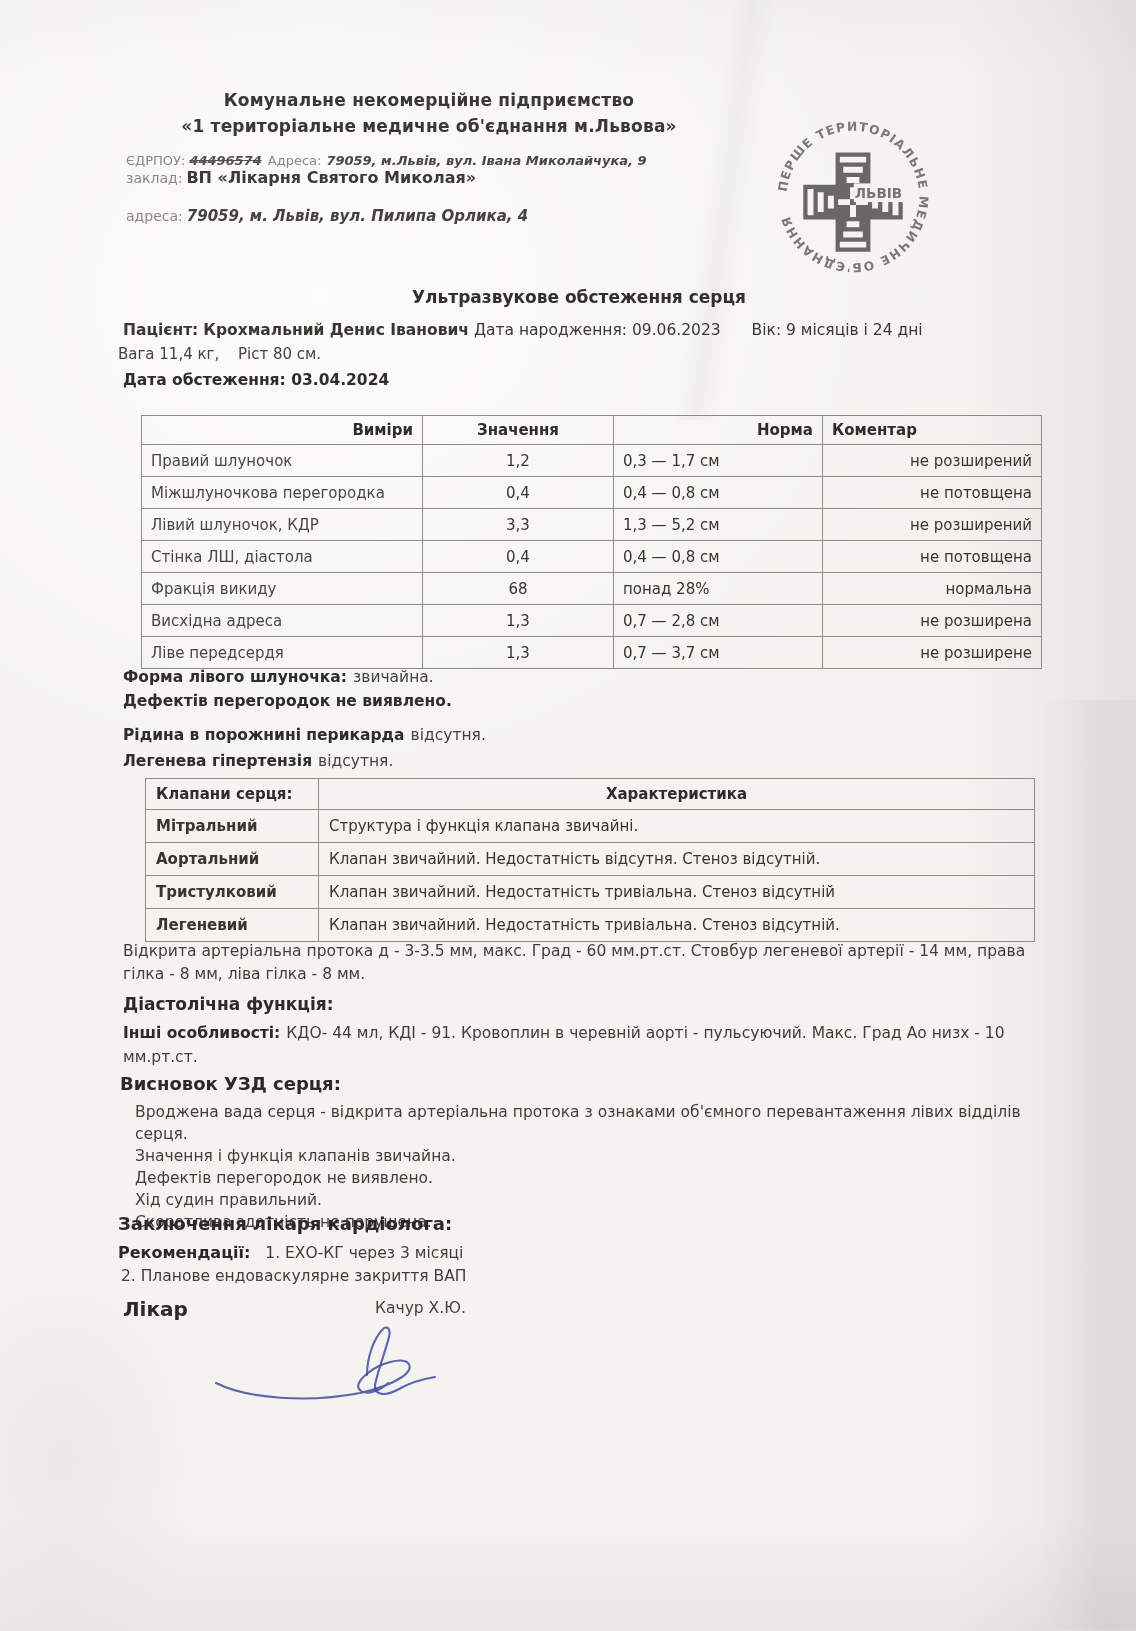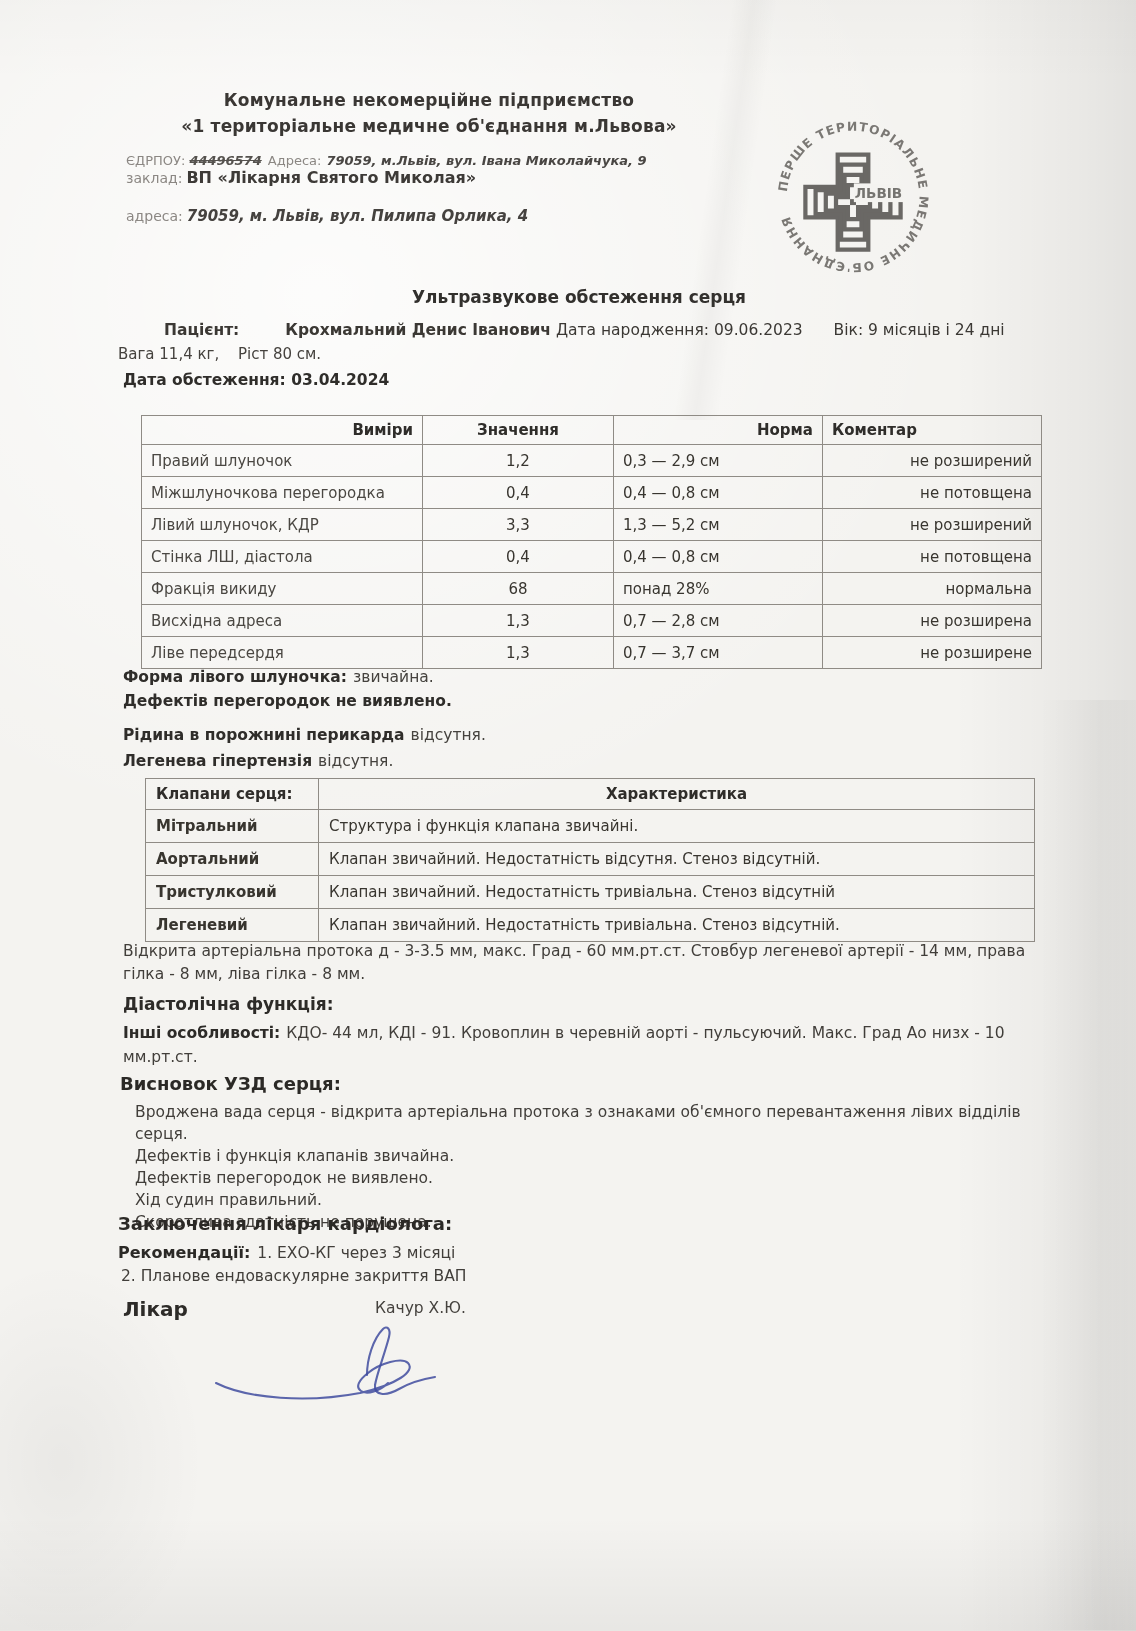--- a/index.html
+++ b/index.html
@@ -24,21 +24,21 @@
   .crease-bl{
     position:absolute;left:0;top:1150px;width:340px;height:480px;
     background:radial-gradient(60% 60% at 18% 65%, rgba(0,0,0,.045), rgba(0,0,0,0) 70%);
     pointer-events:none;
   }
   .crease-r{
     position:absolute;right:0;top:700px;width:120px;height:930px;
     background:linear-gradient(90deg, rgba(0,0,0,0) 20%, rgba(0,0,0,.04) 70%, rgba(0,0,0,.02) 100%);
     pointer-events:none;
   }
-  .b{font-weight:bold;margin-left:41px;}
+  .b{font-weight:bold;}
 
   
   .org-line1{position:absolute;left:123px;top:90px;width:612px;text-align:center;
     font-size:17px;font-weight:bold;color:#3a3734;letter-spacing:.2px;}
   .org-line2{position:absolute;left:105px;top:116px;width:648px;text-align:center;
     font-size:17px;font-weight:bold;color:#3a3734;letter-spacing:.2px;}
   .org-meta{position:absolute;left:126px;top:153px;font-size:13px;color:#8b8783;white-space:nowrap;}
   .org-meta .num{font-style:italic;font-weight:bold;color:#55524e;text-decoration:line-through;margin:0 6px 0 4px;}
   .org-meta .val{font-style:italic;font-weight:bold;color:#494643;margin-left:5px;}
   .org-fac{position:absolute;left:126px;top:168px;font-size:14px;color:#8b8783;}
@@ -82,21 +82,21 @@
 
   .duct{position:absolute;left:123px;top:940px;width:912px;font-size:15.5px;line-height:23px;color:#413e3a;}
   .diast{position:absolute;left:123px;top:994px;font-size:17px;font-weight:bold;color:#2d2b28;}
   .other{position:absolute;left:123px;top:1021px;width:905px;font-size:15.5px;line-height:24px;color:#413e3a;}
   .other .lb{font-weight:bold;color:#2d2b28;margin-right:6px;}
 
   .concl-title{position:absolute;left:120px;top:1073px;font-size:18px;font-weight:bold;color:#2b2926;}
   .concl-lines{position:absolute;left:135px;top:1101px;width:902px;font-size:15.5px;line-height:22px;color:#413e3a;}
   .zakl-title{position:absolute;left:118px;top:1213px;font-size:18px;font-weight:bold;color:#2b2926;}
   .rec-line{position:absolute;left:118px;top:1243px;font-size:15.5px;color:#413e3a;}
-  .rec-line .lb{font-weight:bold;font-size:16px;color:#2b2926;margin-right:7px;}
+  .rec-line .lb{font-weight:bold;font-size:16px;color:#2b2926;margin-right:15px;}
   .rec2-line{position:absolute;left:121px;top:1267px;font-size:15.5px;color:#413e3a;}
   .doctor-line{position:absolute;left:123px;top:1297px;font-size:20px;font-weight:bold;color:#2d2b28;}
   .doctor-name{position:absolute;left:375px;top:1299px;font-size:15.5px;font-weight:normal;color:#45423e;}
   .signature{position:absolute;left:208px;top:1325px;width:250px;height:80px;}
 </style>
 </head>
 <body>
 
 <div class="page">
   <div class="crease-v"></div>
@@ -160,21 +160,21 @@
         <th class="c0">Виміри</th>
         <th class="c1">Значення</th>
         <th class="c2">Норма</th>
         <th class="c3">Коментар</th>
       </tr>
     </thead>
     <tbody>
       <tr>
         <td class="c0">Правий шлуночок</td>
         <td class="c1">1,2</td>
-        <td class="c2">0,3 — 2,9 см</td>
+        <td class="c2">0,3 — 1,7 см</td>
         <td class="c3">не розширений</td>
       </tr>
       <tr>
         <td class="c0">Міжшлуночкова перегородка</td>
         <td class="c1">0,4</td>
         <td class="c2">0,4 — 0,8 см</td>
         <td class="c3">не потовщена</td>
       </tr>
       <tr>
         <td class="c0">Лівий шлуночок, КДР</td>
@@ -251,21 +251,21 @@
 
   <div class="duct">Відкрита артеріальна протока д - 3-3.5 мм, макс. Град - 60 мм.рт.ст. Стовбур легеневої артерії - 14 мм, права гілка - 8 мм, ліва гілка - 8 мм.</div>
   <div class="diast">Діастолічна функція:</div>
   <div class="other">
     <span class="lb">Інші особливості:</span><span>КДО- 44 мл, КДІ - 91. Кровоплин в черевній аорті - пульсуючий. Макс. Град Ао низх - 10 мм.рт.ст.</span>
   </div>
 
   <div class="concl-title">Висновок УЗД серця:</div>
   <div class="concl-lines">
     <div>Вроджена вада серця - відкрита артеріальна протока з ознаками об'ємного перевантаження лівих відділів серця.</div>
-    <div>Дефектів і функція клапанів звичайна.</div>
+    <div>Значення і функція клапанів звичайна.</div>
     <div>Дефектів перегородок не виявлено.</div>
     <div>Хід судин правильний.</div>
     <div>Скоротлива здатність не порушена.</div>
   </div>
 
   <div class="zakl-title">Заключення лікаря кардіолога:</div>
   <div class="rec-line">
     <span class="lb">Рекомендації:</span><span>1. ЕХО-КГ через 3 місяці</span>
   </div>
   <div class="rec2-line">2. Планове ендоваскулярне закриття ВАП</div>

